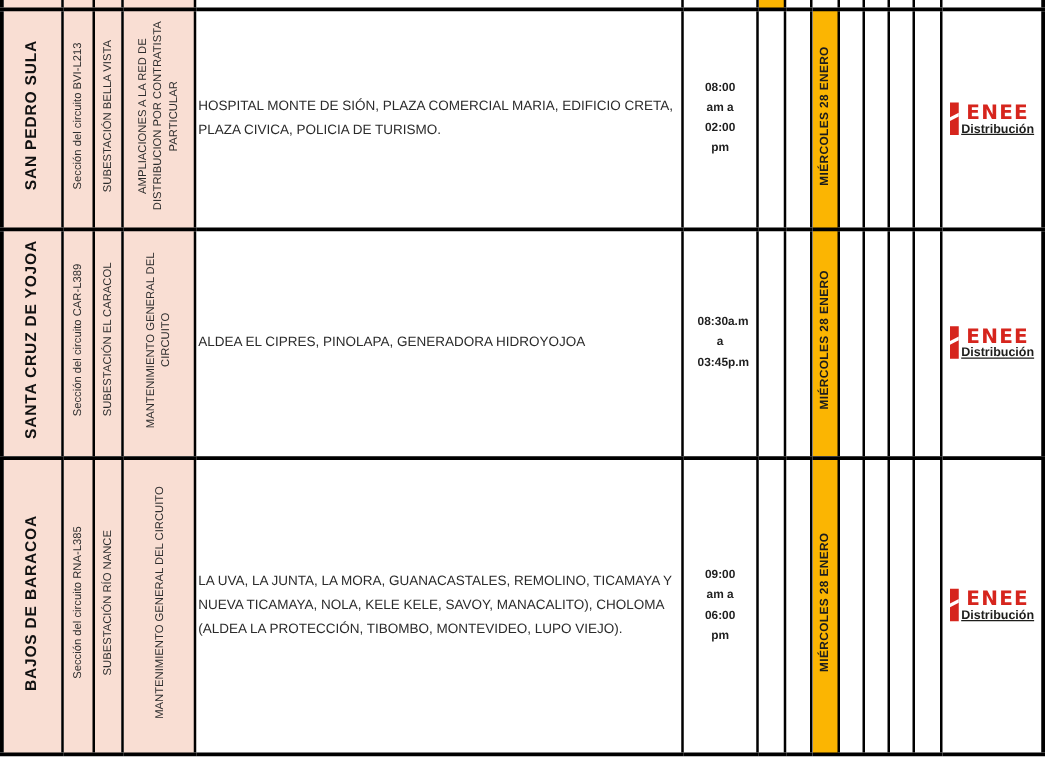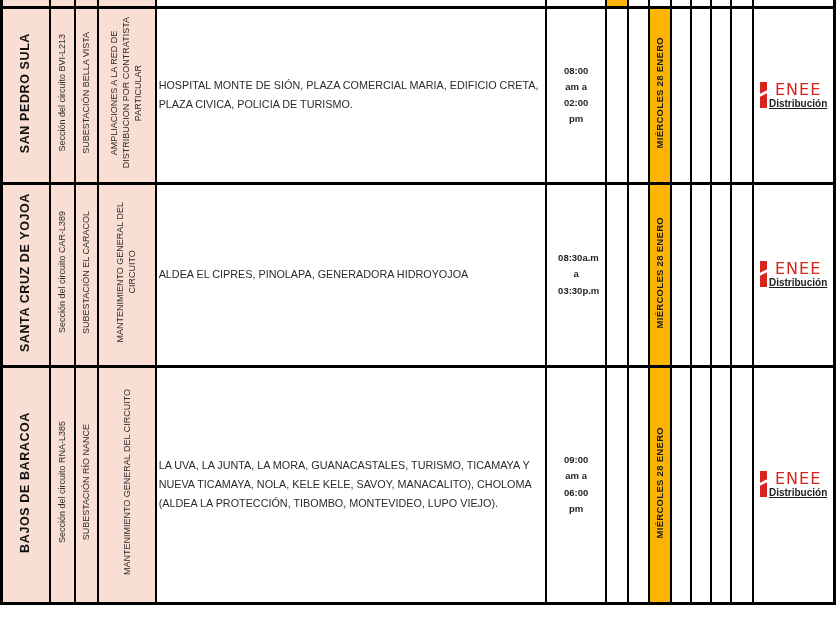--- a/index.html
+++ b/index.html
@@ -93,21 +93,21 @@
     position:relative;
   }
   .enee-notch{
     position:absolute;
     left:0;top:10px;
     width:7px;height:3px;
     background:#ffffff;
     transform:skewY(-28deg);
   }
   .enee-wordmark{
-    font-weight:400;
+    font-weight:700;
     font-size:16px;
     line-height:1;
     letter-spacing:1px;
     color:var(--logo-red);
     font-family:"DejaVu Sans","Liberation Sans",sans-serif;
   }
   .enee-sub{
     font-weight:bold;
     font-size:10px;
     line-height:1;
@@ -208,21 +208,21 @@
     </td>
     <td class="pink">
       <div class="vtext vsmall">MANTENIMIENTO GENERAL DEL
 CIRCUITO</div>
     </td>
     <td class="desc">
       <div class="desc-text centered">ALDEA EL CIPRES, PINOLAPA, GENERADORA HIDROYOJOA</div>
     </td>
     <td class="timecell">
       <div class="time-text">08:30a.m a
-03:30p.m</div>
+03:45p.m</div>
     </td>
     <td></td>
     <td></td>
     <td class="orange">
       <div class="vtext day-label">MIÉRCOLES 28 ENERO</div>
     </td>
     <td></td>
     <td></td>
     <td></td>
     <td></td>
@@ -244,21 +244,21 @@
     <td class="pink">
       <div class="vtext vsmall">Sección del circuito RNA-L385</div>
     </td>
     <td class="pink">
       <div class="vtext vsmall">SUBESTACIÓN RÍO NANCE</div>
     </td>
     <td class="pink">
       <div class="vtext vsmall">MANTENIMIENTO GENERAL DEL CIRCUITO</div>
     </td>
     <td class="desc">
-      <div class="desc-text">LA UVA, LA JUNTA, LA MORA, GUANACASTALES, TURISMO, TICAMAYA Y NUEVA TICAMAYA, NOLA, KELE KELE, SAVOY, MANACALITO), CHOLOMA (ALDEA LA PROTECCIÓN, TIBOMBO, MONTEVIDEO, LUPO VIEJO).</div>
+      <div class="desc-text">LA UVA, LA JUNTA, LA MORA, GUANACASTALES, REMOLINO, TICAMAYA Y NUEVA TICAMAYA, NOLA, KELE KELE, SAVOY, MANACALITO), CHOLOMA (ALDEA LA PROTECCIÓN, TIBOMBO, MONTEVIDEO, LUPO VIEJO).</div>
     </td>
     <td class="timecell">
       <div class="time-text">09:00 am a
 06:00 pm</div>
     </td>
     <td></td>
     <td></td>
     <td class="orange">
       <div class="vtext day-label">MIÉRCOLES 28 ENERO</div>
     </td>

